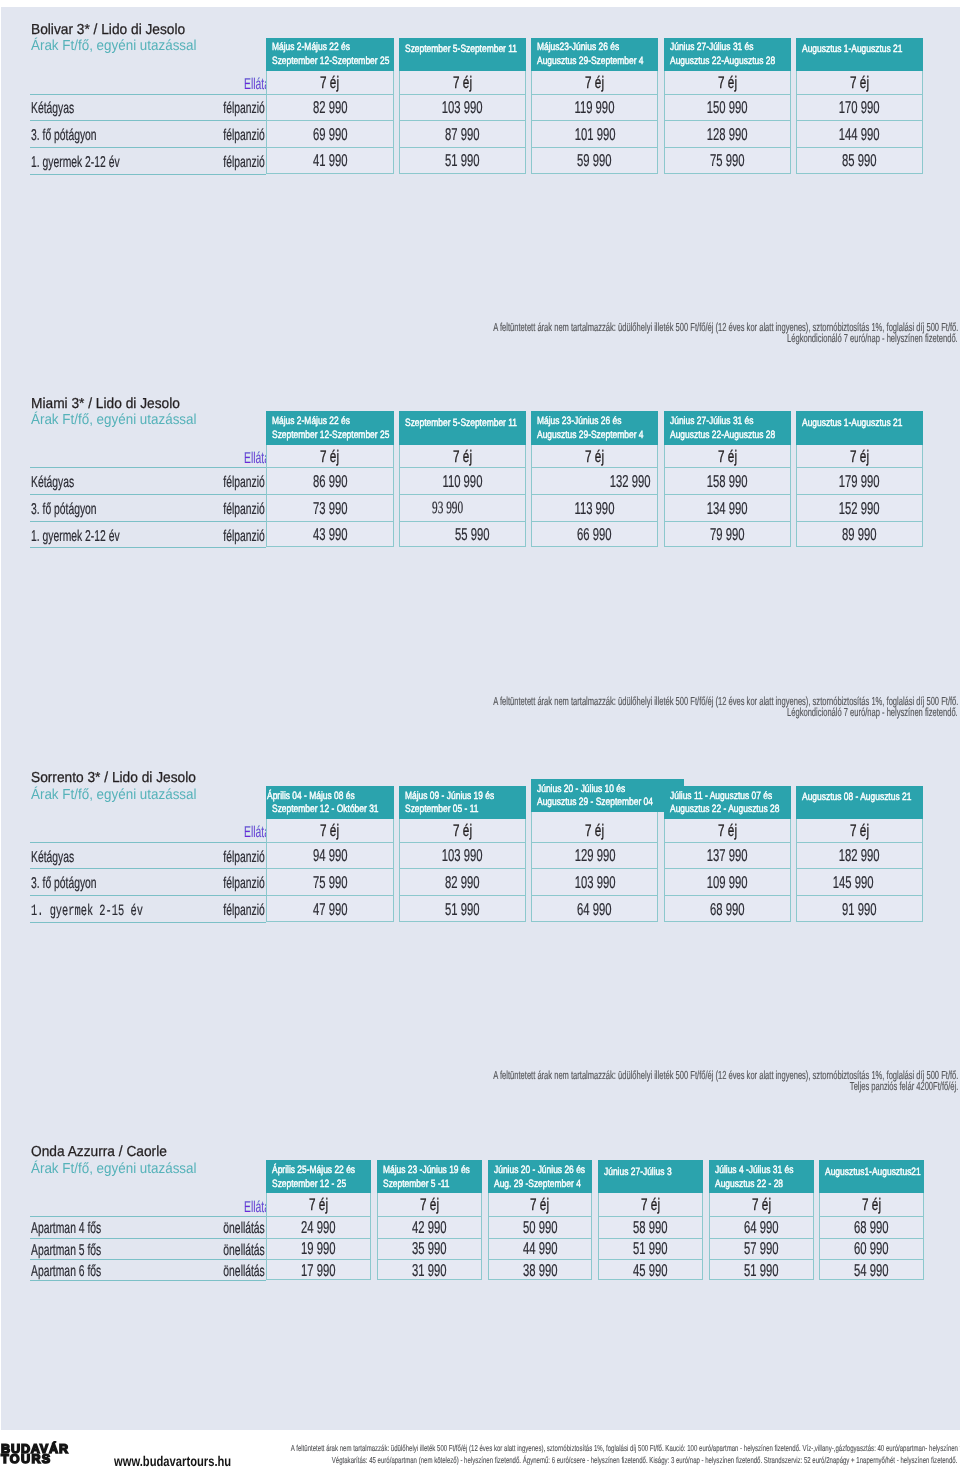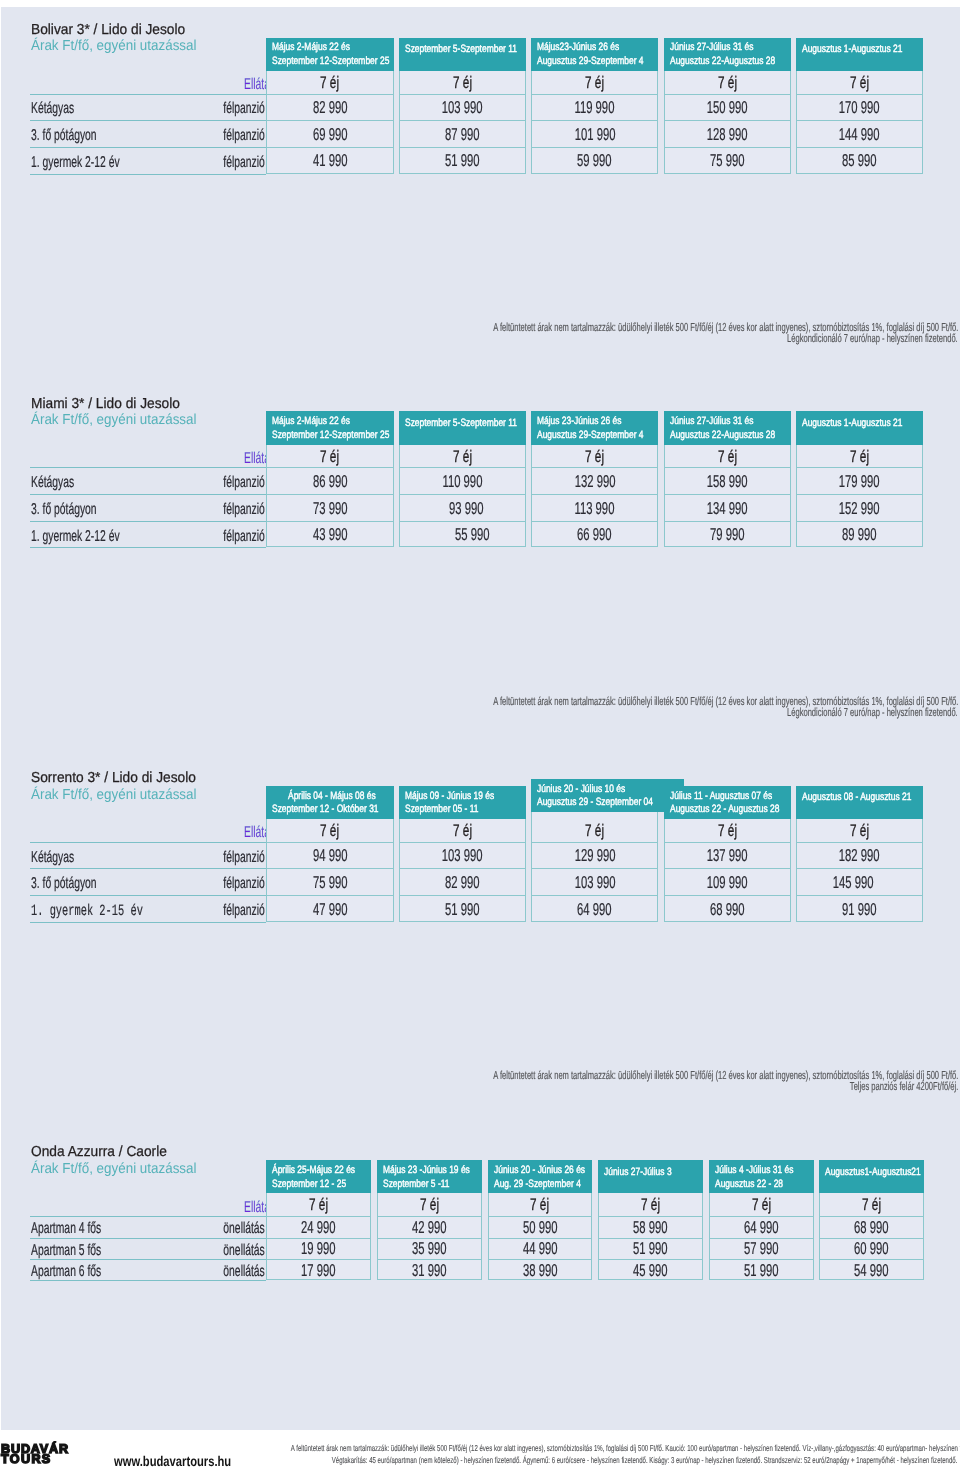--- a/index.html
+++ b/index.html
@@ -181,33 +181,33 @@
     <div>
         <div class="pcol" style="left:398.70px;top:37.70px;width:127.30px;height:135.85px"></div>
         <div class="phead" style="left:398.70px;top:37.70px;width:127.30px;height:33.10px">
           <div class="phl" style="left:6.1px;top:5.40px"><i>Szeptember 5-Szeptember 11</i></div>
         </div>
         <div class="sqc pnights" style="top:73.10px;left:398.70px;width:127.30px;"><i>7 éj</i></div>
       </div>
     <div class="psep" style="left:398.70px;top:93.60px;width:127.30px"></div>
       <div class="sqc pval" style="top:97.17px;left:398.70px;width:127.30px;"><i>110 990</i></div>
     <div class="psep" style="left:398.70px;top:120.25px;width:127.30px"></div>
-      <div class="sqc pval" style="top:123.83px;left:416px;width:101px;"><i>93 990</i></div>
+      <div class="sqc pval" style="top:123.83px;left:397px;width:101px;font-family:Liberation Serif, serif;"><i>93 990</i></div>
     <div class="psep" style="left:398.70px;top:146.90px;width:127.30px"></div>
       <div class="sqc pval" style="top:150.47px;left:398.70px;width:148px;"><i>55 990</i></div>
     <div>
         <div class="pcol" style="left:531.10px;top:37.70px;width:127.30px;height:135.85px"></div>
         <div class="phead" style="left:531.10px;top:37.70px;width:127.30px;height:33.10px">
           <div class="phl" style="left:6.1px;top:3.80px"><i>Május 23-Június 26 és</i></div>
           <div class="phl" style="left:6.1px;top:17.30px"><i>Augusztus 29-Szeptember 4</i></div>
         </div>
         <div class="sqc pnights" style="top:73.10px;left:531.10px;width:127.30px;"><i>7 éj</i></div>
       </div>
     <div class="psep" style="left:531.10px;top:93.60px;width:127.30px"></div>
-      <div class="sqc pval" style="top:97.17px;left:531.10px;width:127.30px;"><i>132 990</i></div>
+      <div class="sqc pval" style="top:97.17px;left:531.10px;width:127.30px;padding-left:35px;"><i>132 990</i></div>
     <div class="psep" style="left:531.10px;top:120.25px;width:127.30px"></div>
       <div class="sqc pval" style="top:123.83px;left:531.10px;width:127.30px;"><i>113 990</i></div>
     <div class="psep" style="left:531.10px;top:146.90px;width:127.30px"></div>
       <div class="sqc pval" style="top:150.47px;left:531.10px;width:127.30px;"><i>66 990</i></div>
     <div>
         <div class="pcol" style="left:663.50px;top:37.70px;width:127.30px;height:135.85px"></div>
         <div class="phead" style="left:663.50px;top:37.70px;width:127.30px;height:33.10px">
           <div class="phl" style="left:6.1px;top:3.80px"><i>Június 27-Július 31 és</i></div>
           <div class="phl" style="left:6.1px;top:17.30px"><i>Augusztus 22-Augusztus 28</i></div>
         </div>
@@ -251,21 +251,21 @@
         <div class="sq roomlbl" style="top:127.08px;left:31.00px;"><i>3. fő pótágyon</i></div>
         <div class="sqr meallbl" style="top:127.08px;left:0.00px;width:264.80px;"><i>félpanzió</i></div>
       </div>
     <div>
         <div class="sq roomlbl" style="top:153.72px;left:31.00px;font-family:Liberation Mono, monospace;"><i>1. gyermek 2-15 év</i></div>
         <div class="sqr meallbl" style="top:153.72px;left:0.00px;width:264.80px;"><i>félpanzió</i></div>
       </div>
     <div>
         <div class="pcol" style="left:266.30px;top:37.70px;width:127.30px;height:135.85px"></div>
         <div class="phead" style="left:266.30px;top:37.70px;width:127.30px;height:33.10px">
-          <div class="phl" style="left:22px;top:3.80px"><i>Április 04 - Május 08 és</i></div>
+          <div class="phl" style="left:1px;top:3.80px"><i>Április 04 - Május 08 és</i></div>
           <div class="phl" style="left:6.1px;top:17.30px"><i>Szeptember 12 - Október 31</i></div>
         </div>
         <div class="sqc pnights" style="top:73.10px;left:266.30px;width:127.30px;"><i>7 éj</i></div>
       </div>
     <div class="psep" style="left:266.30px;top:93.60px;width:127.30px"></div>
       <div class="sqc pval" style="top:97.17px;left:266.30px;width:127.30px;"><i>94 990</i></div>
     <div class="psep" style="left:266.30px;top:120.25px;width:127.30px"></div>
       <div class="sqc pval" style="top:123.83px;left:266.30px;width:127.30px;"><i>75 990</i></div>
     <div class="psep" style="left:266.30px;top:146.90px;width:127.30px"></div>
       <div class="sqc pval" style="top:150.47px;left:266.30px;width:127.30px;"><i>47 990</i></div>

